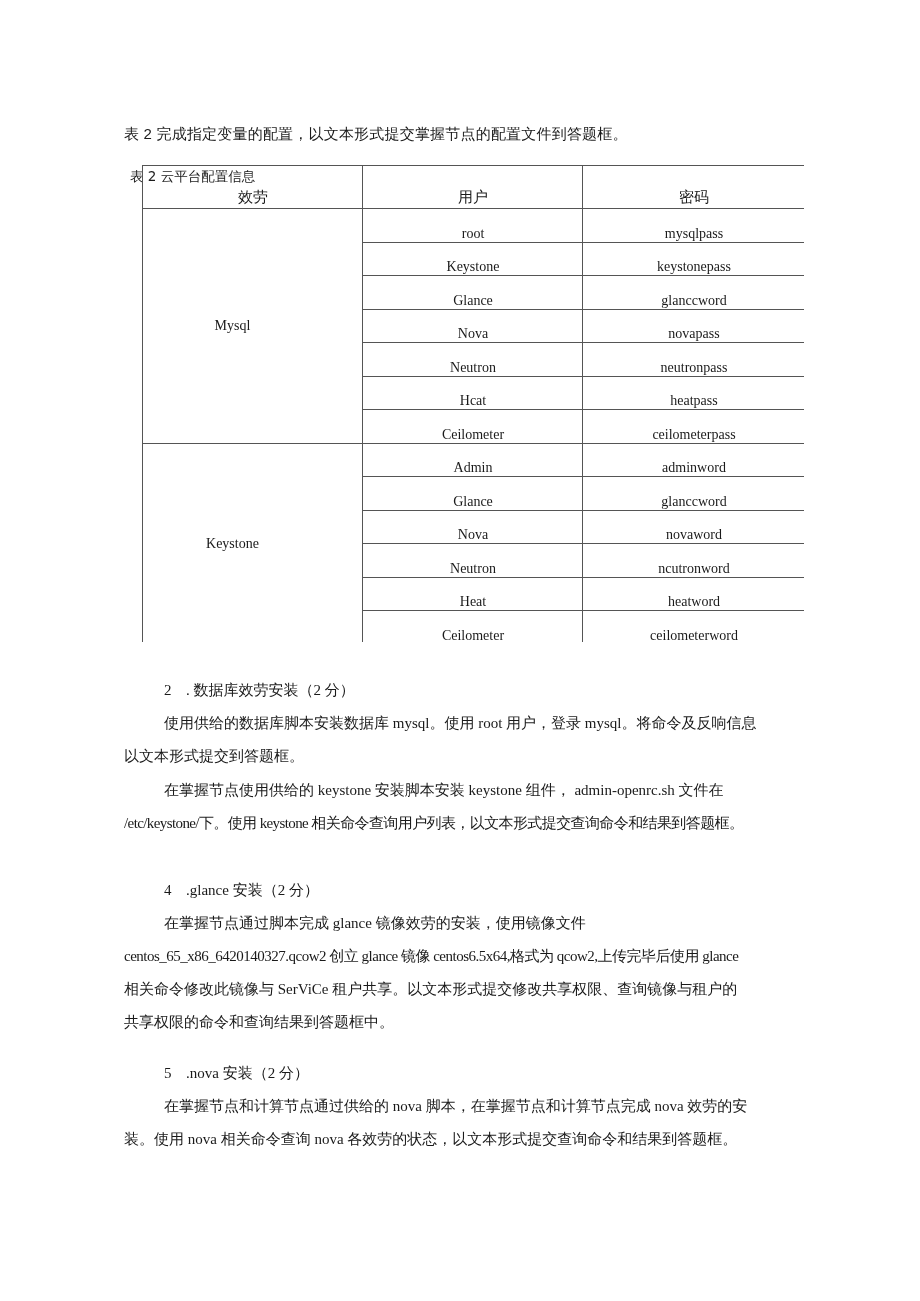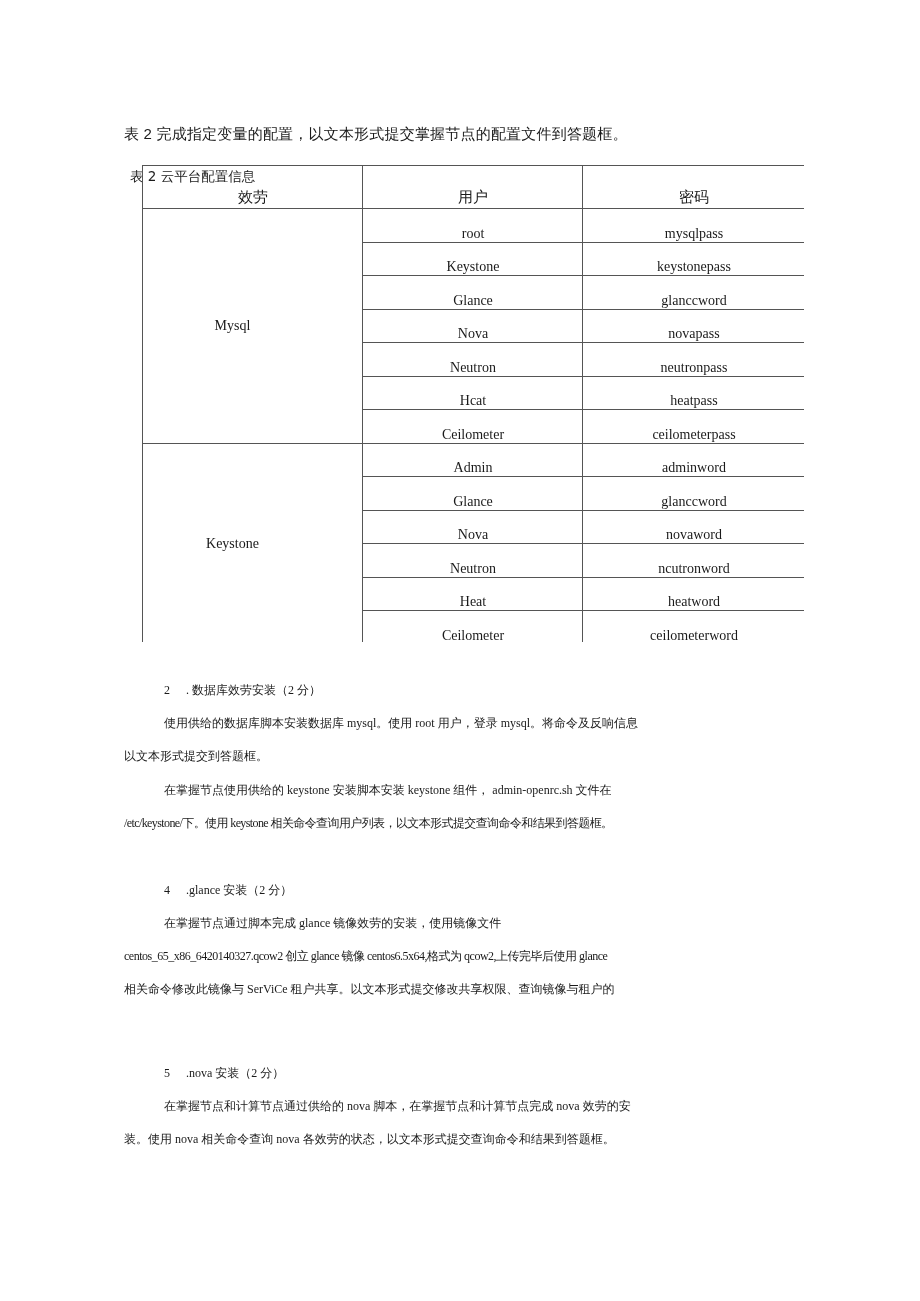--- a/index.html
+++ b/index.html
@@ -79,21 +79,21 @@
     table.cfg td.svc {
       vertical-align: middle;
       padding-left: 0;
       padding-right: 40px;
     }
     .section {
       position: absolute;
       left: 124px;
       width: 700px;
       font-family: "Liberation Serif", "DejaVu Serif", serif;
-      font-size: 12px;
+      font-size: 15px;
       line-height: 33px;
     }
     .section .heading {
       padding-left: 40px;
       white-space: nowrap;
     }
     .section .heading .num {
       display: inline-block;
       width: 22px;
     }
@@ -196,20 +196,21 @@
     <span class="line" style="letter-spacing:-0.6px;">/etc/keystone/下。使用 keystone 相关命令查询用户列表，以文本形式提交查询命令和结果到答题框。</span>
   </div>
 
   <div class="section" style="top:874px;">
     <div class="heading">
       <span class="num">4</span><span>.glance 安装（2 分）</span>
     </div>
     <span class="line indent">在掌握节点通过脚本完成 glance 镜像效劳的安装，使用镜像文件</span>
     <span class="line" style="letter-spacing:-0.5px;">centos_65_x86_6420140327.qcow2 创立 glance 镜像 centos6.5x64,格式为 qcow2,上传完毕后使用 glance</span>
     <span class="line">相关命令修改此镜像与 SerViCe 租户共享。以文本形式提交修改共享权限、查询镜像与租户的</span>
+    <span class="line">共享权限的命令和查询结果到答题框中。</span>
   </div>
 
   <div class="section" style="top:1057px;">
     <div class="heading">
       <span class="num">5</span><span>.nova 安装（2 分）</span>
     </div>
     <span class="line indent">在掌握节点和计算节点通过供给的 nova 脚本，在掌握节点和计算节点完成 nova 效劳的安</span>
     <span class="line">装。使用 nova 相关命令查询 nova 各效劳的状态，以文本形式提交查询命令和结果到答题框。</span>
   </div>
 

